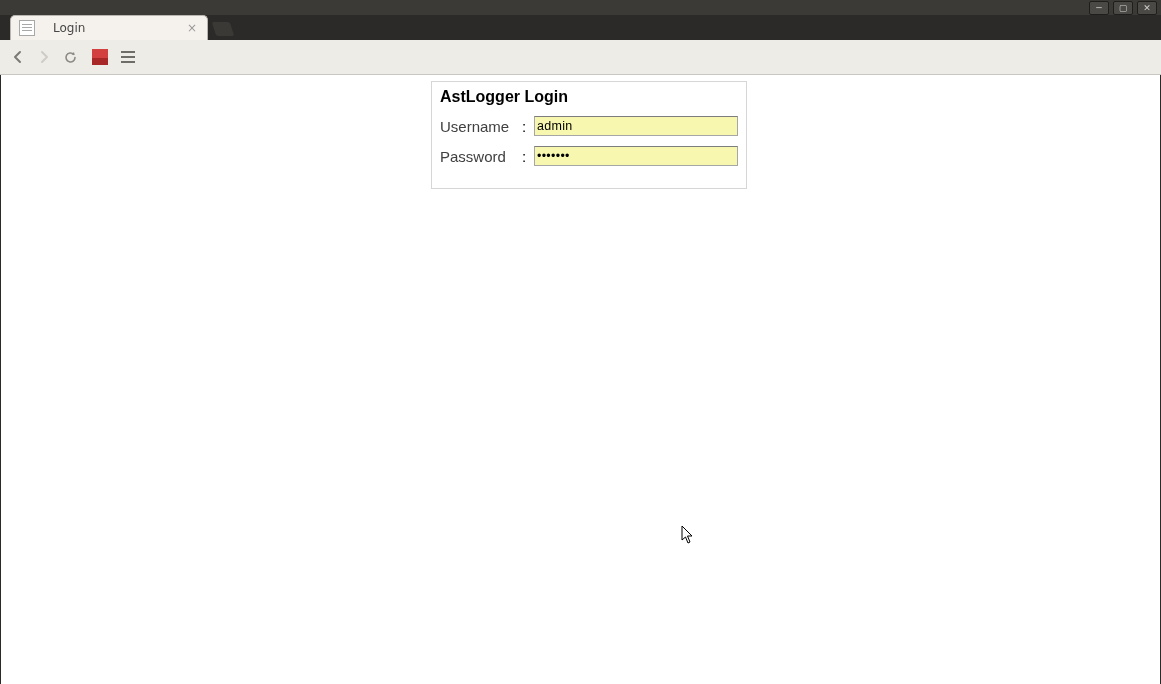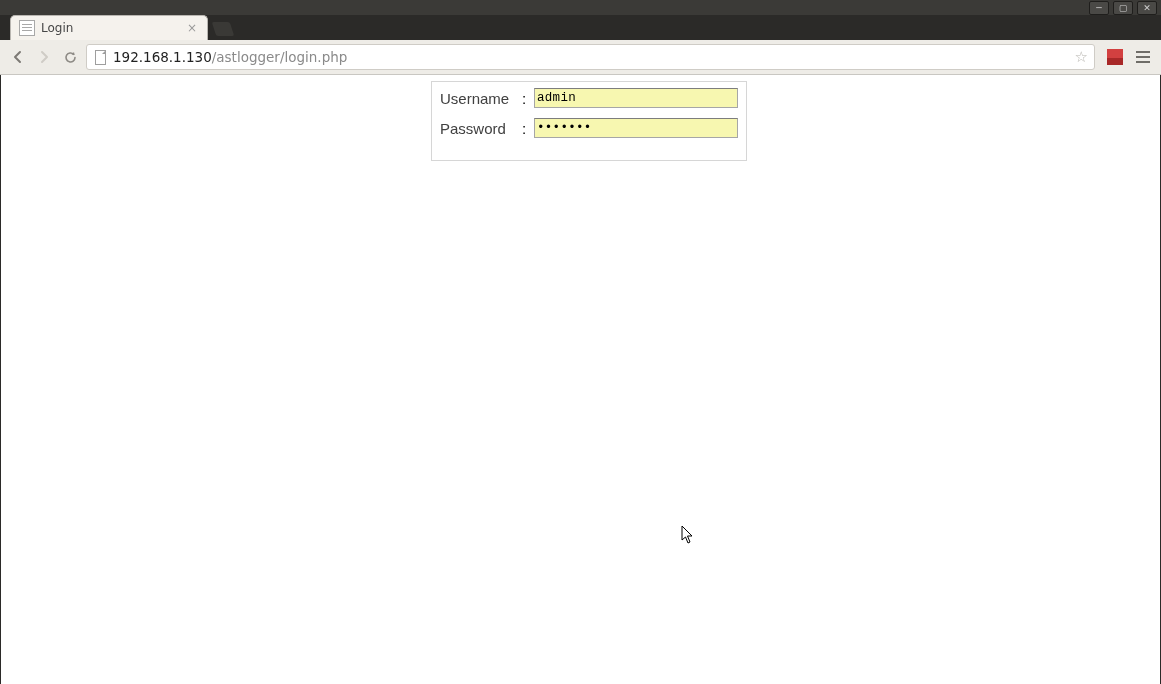--- a/index.html
+++ b/index.html
@@ -55,21 +55,21 @@
     min-width: 180px;
     background: #f5f2ed;
     border-top-left-radius: 5px;
     border-top-right-radius: 5px;
     border: 1px solid #b9b6b1;
     border-bottom: none;
     display: flex;
     align-items: center;
     padding: 0 8px;
     position: relative;
-    gap: 6px;
+    gap: 18px;
   }
   .tab .favicon {
     width: 14px;
     height: 14px;
     border: 1px solid #a8a8a8;
     background: #fff;
     position: relative;
   }
   .tab .favicon::before {
     content: "";
@@ -243,21 +243,21 @@
   }
   .form-input {
     flex: 1;
     height: 18px;
     border: 1px solid #a6a6a6;
     border-top-color: #7d7d7d;
     background: #f7f7b0;
     font-size: 12.5px;
     padding: 0 2px;
     outline: none;
-    font-family: Liberation Mono, monospace;
+    font-family: Liberation Sans, sans-serif;
     letter-spacing: .3px;
   }
   .submit-row {
     padding-left: 96px;
     padding-top: 4px;
   }
   .submit-btn {
     font-size: 13px;
     padding: 2px 14px;
     background: linear-gradient(#f6f6f6,#e4e4e4);
@@ -309,41 +309,35 @@
         <path d="M5 2 L10 7 L5 12" stroke="#cfccc6" stroke-width="2" fill="none" stroke-linecap="round" stroke-linejoin="round"></path>
       </svg>
   </div>
   <div class="nav-btn">
     <svg width="15" height="15" viewBox="0 0 15 15">
         <path d="M12 7.5a4.5 4.5 0 1 1-1.3-3.2" stroke="#8d8a85" stroke-width="1.6" fill="none" stroke-linecap="round"></path>
         <path d="M11 2 L11.5 5 L8.5 4.5 Z" fill="#8d8a85"></path>
       </svg>
   </div>
 
-  <div class="omnibox">
-    <span class="page-icon"></span>
-    <span class="url">
-      <span class="host">192.168.1.130</span><span class="path">/astlogger/login.php</span>
-    </span>
-    <span class="star">☆</span>
-  </div>
 
   <div class="right-tools">
     <div class="ext-icon"></div>
     <div class="menu-btn">
       <span></span>
       <span></span>
       <span></span>
     </div>
   </div>
 </div>
 
 <div class="viewport">
 
   <div class="login-panel">
+    <div class="login-title">AstLogger Login</div>
 
     <div class="form-row">
       <span class="form-label">Username</span>
       <span class="form-colon">:</span>
       <input class="form-input" type="text" value="admin" style="">
     </div>
 
     <div class="form-row">
       <span class="form-label">Password</span>
       <span class="form-colon">:</span>

